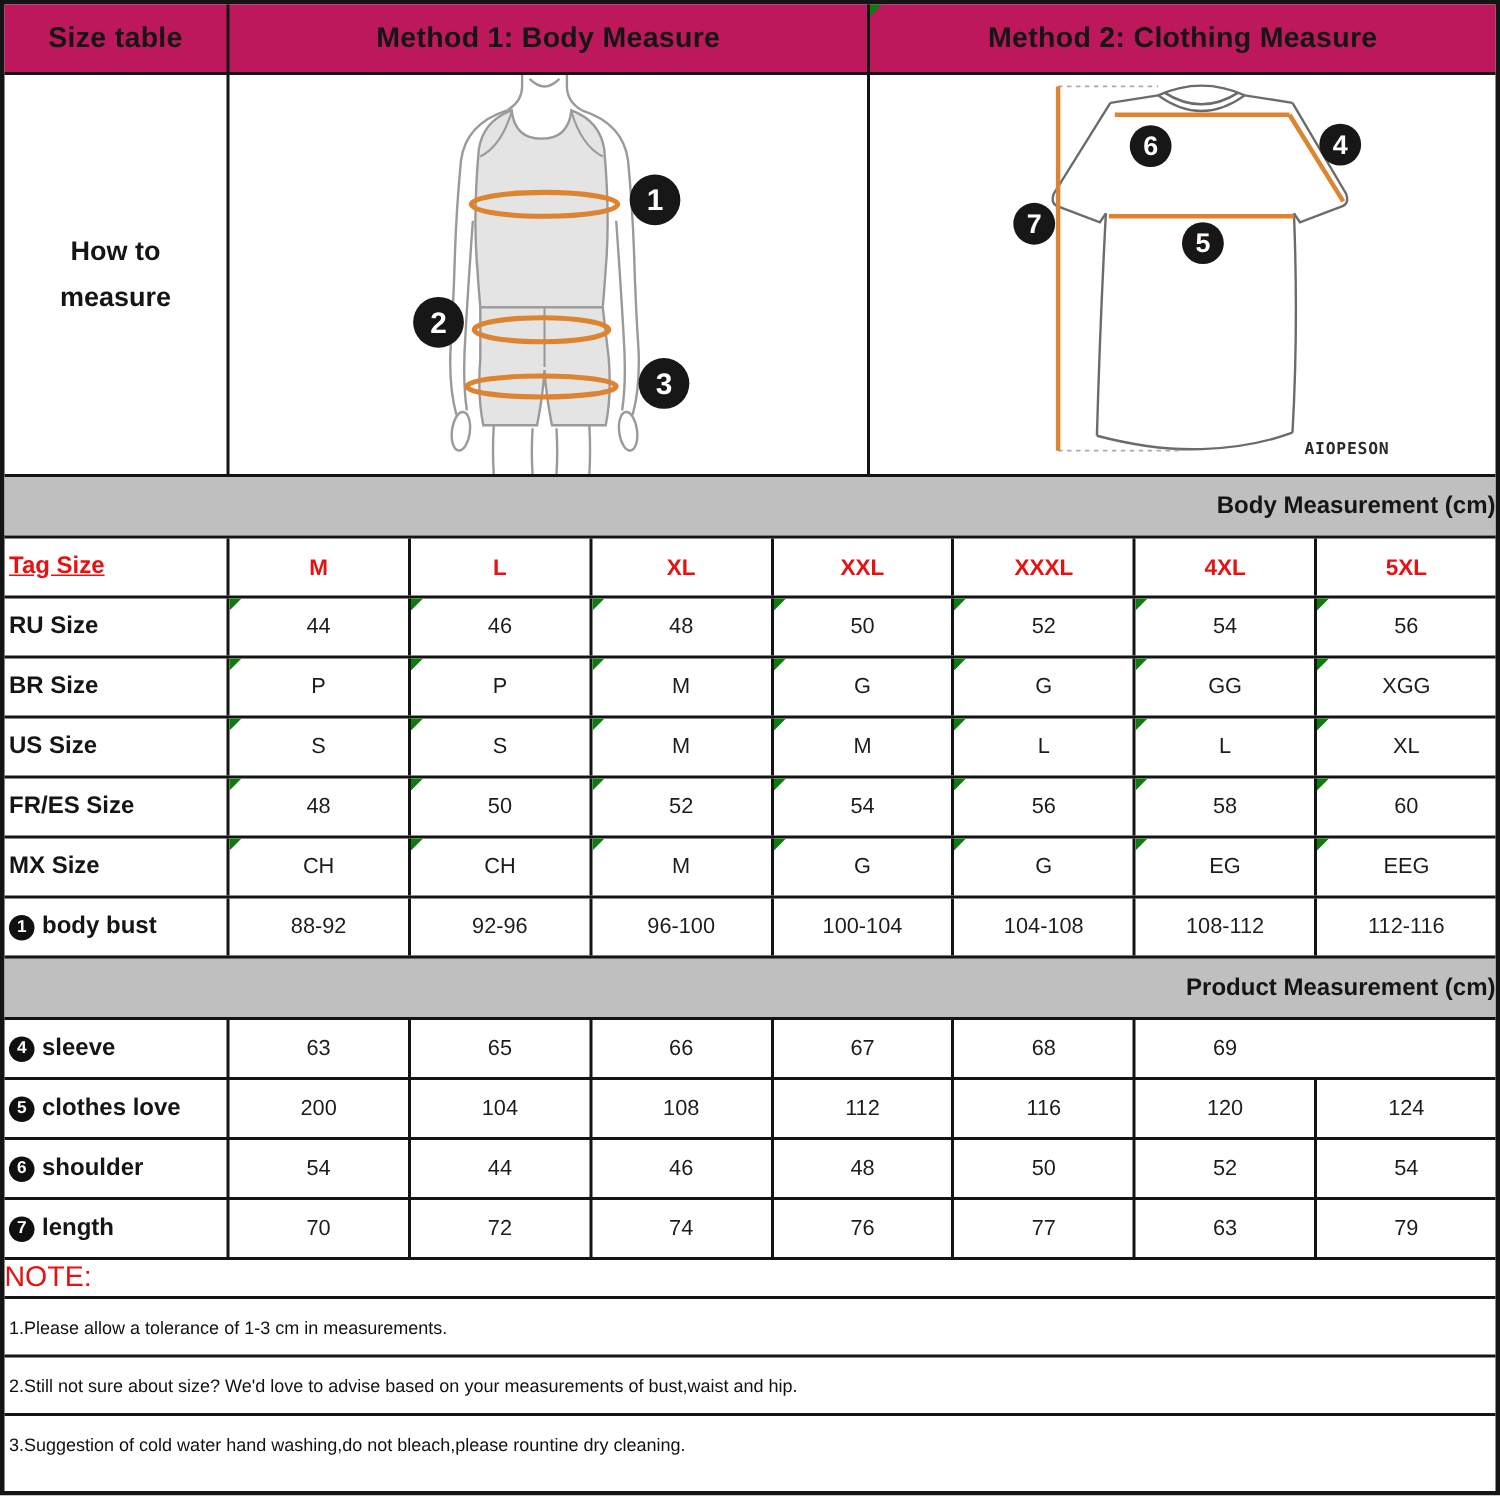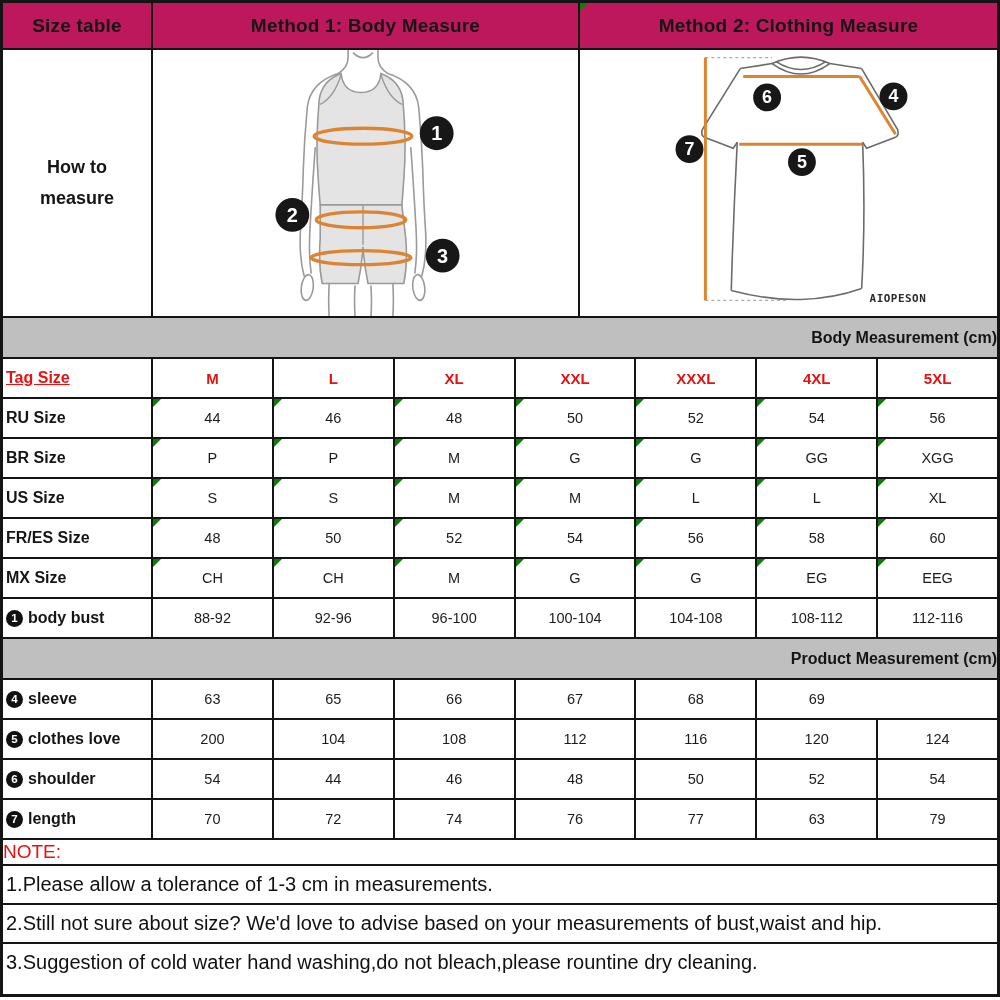--- a/index.html
+++ b/index.html
@@ -27,21 +27,21 @@
   
   .flag::before{content:"";position:absolute;top:0;left:0;width:0;height:0;
     border-top:8px solid #0b7d0b;border-right:8px solid transparent;}
   
   .badge{display:inline-flex;align-items:center;justify-content:center;width:17px;height:17px;border-radius:50%;
     background:#101010;color:#fff;font-size:11.5px;font-weight:bold;margin-right:5px;flex:0 0 auto;}
   
   .r-notetitle{height:26px;display:flex;align-items:center;justify-content:flex-start;
     font-size:19px;color:#e81010;box-sizing:border-box;border-top:2px solid #141414;}
   .r-note{height:39px;display:flex;align-items:center;box-sizing:border-box;border-top:2px solid #141414;
-    font-size:20px;color:#111;padding-left:3px;}
+    font-size:12px;color:#111;padding-left:3px;}
   svg{display:block;}
 </style>
 </head>
 <body>
 
 <div class="sheet">
 
   <div class="row r-top">
     <div class="cell">
         <span>Size table</span>

